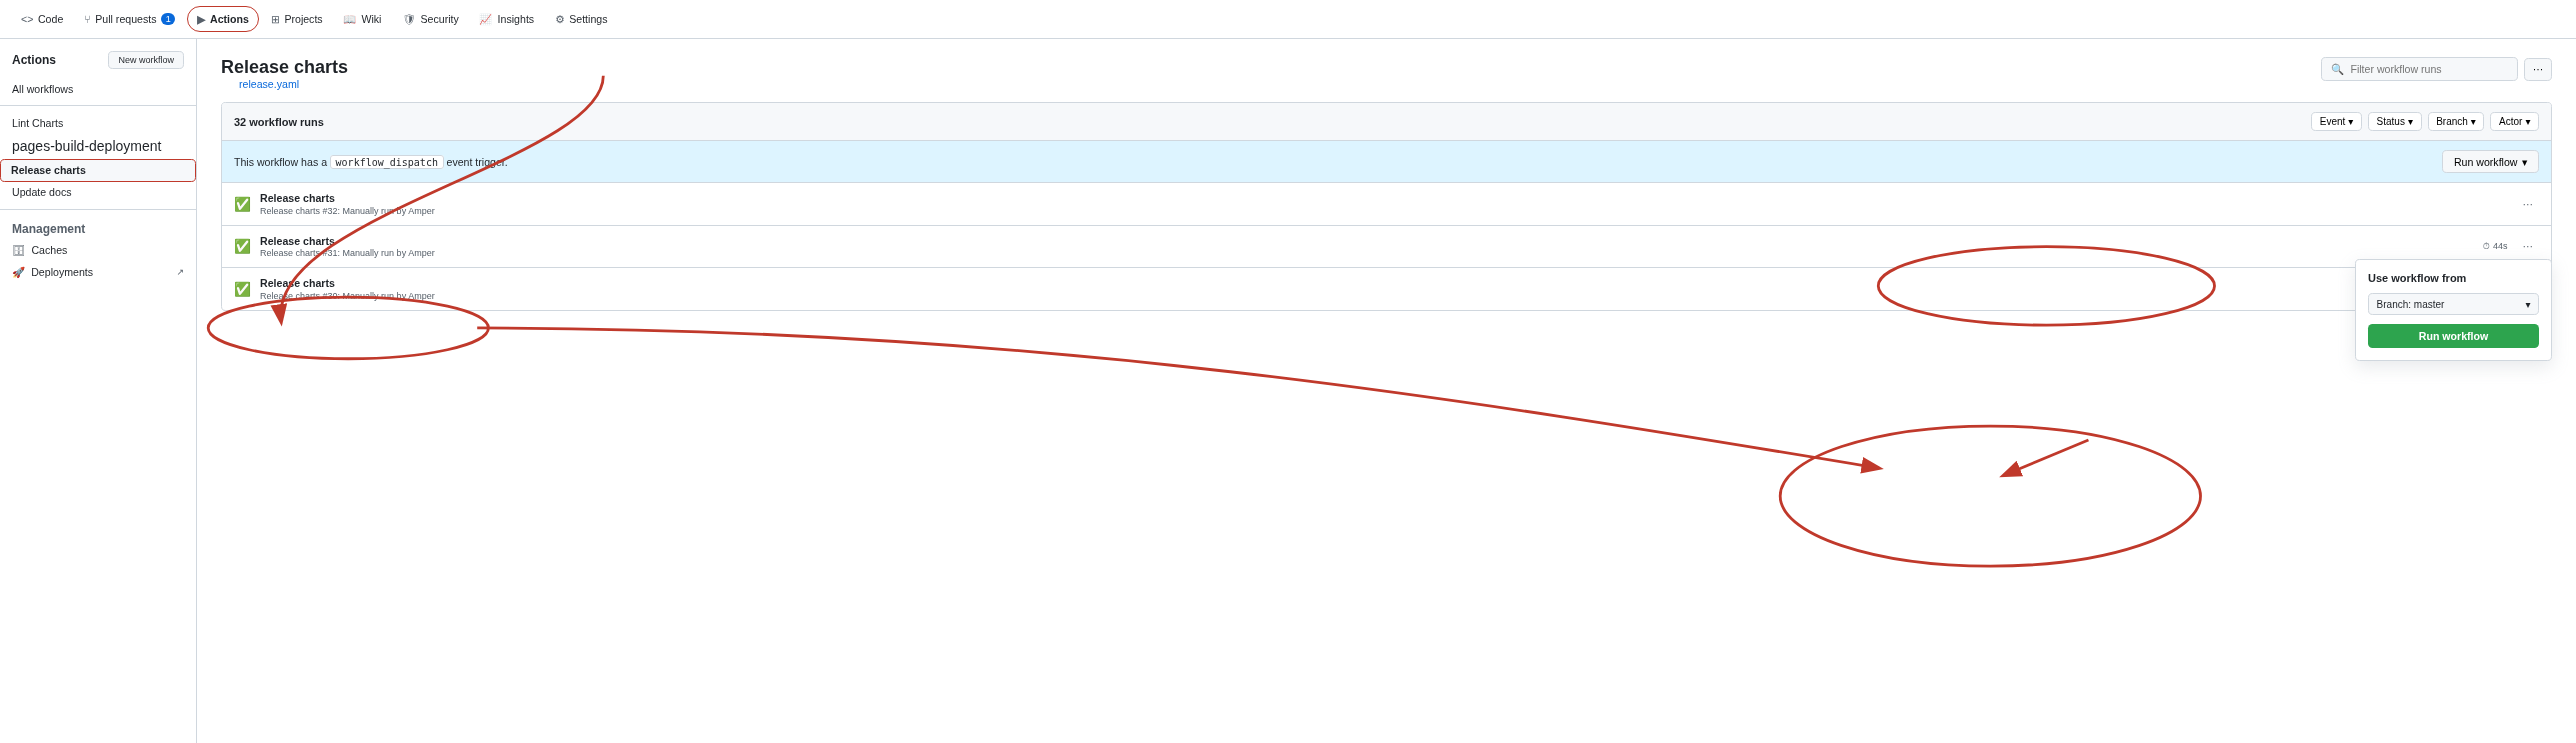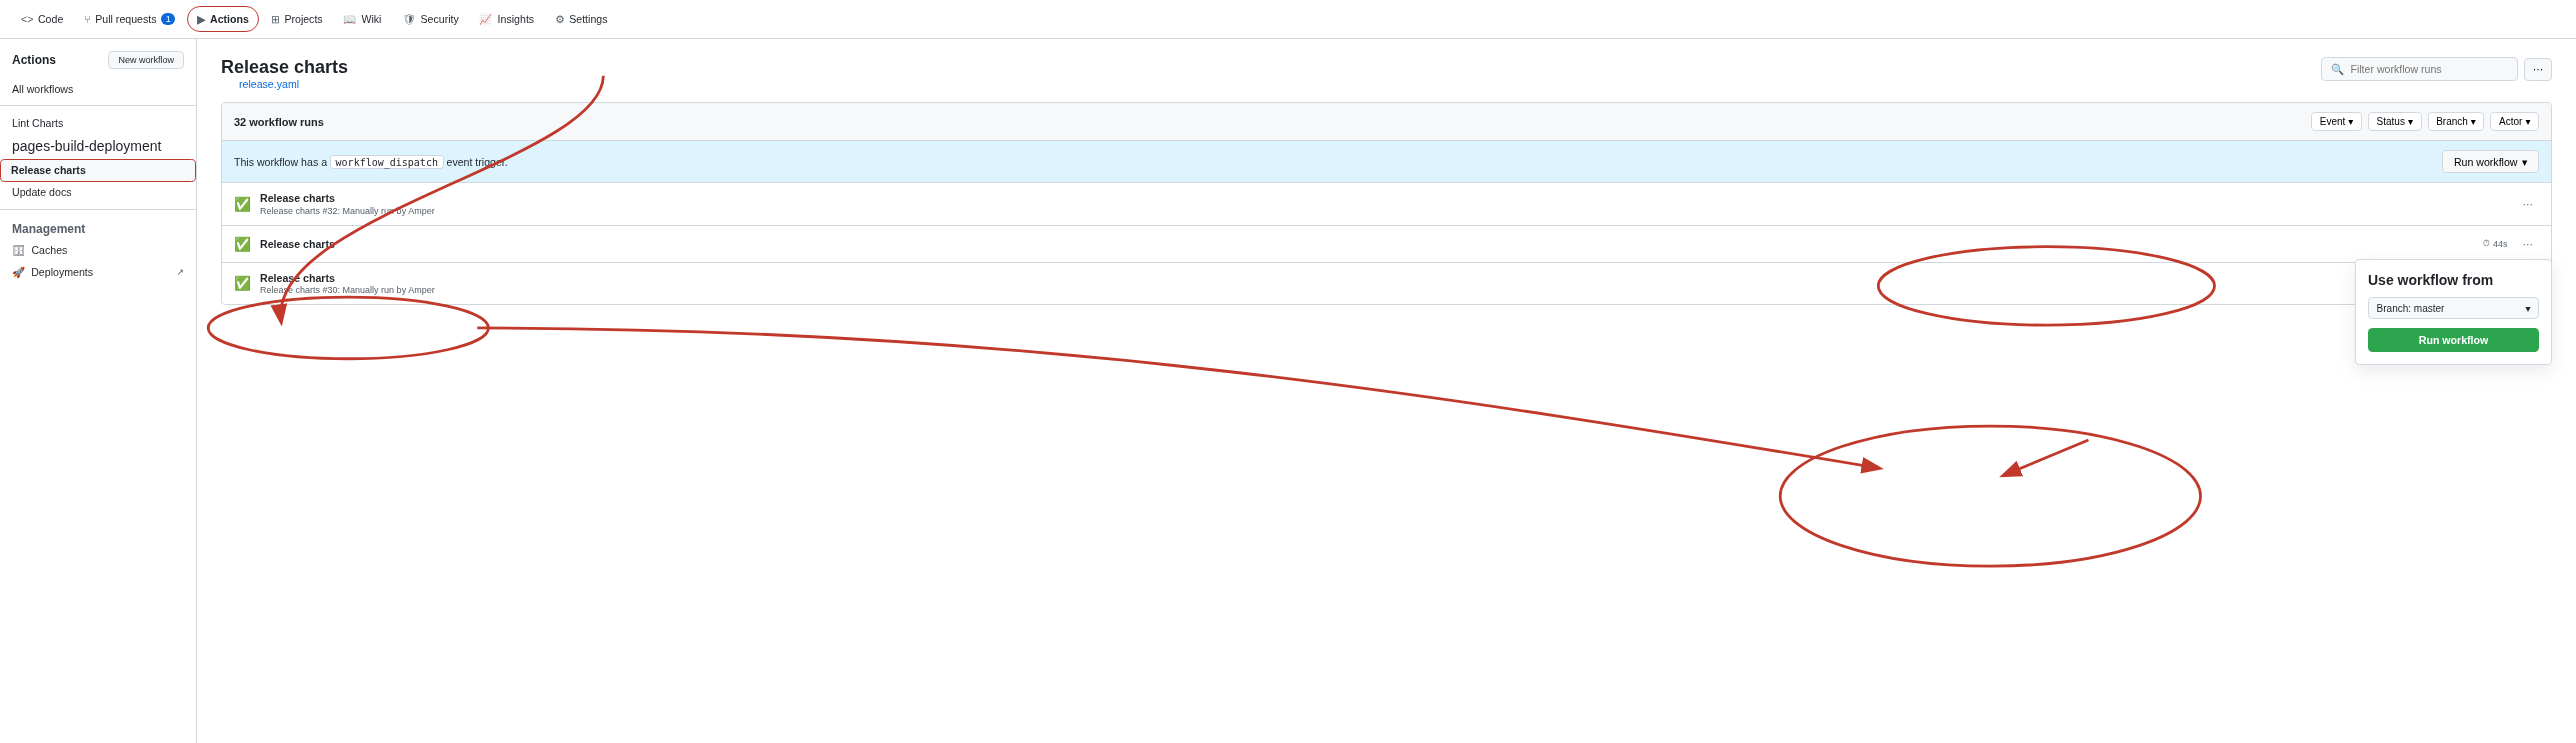--- a/index.html
+++ b/index.html
@@ -99,21 +99,21 @@
     .run-desc { font-size: 9px; color: #57606a; margin-top: 1.5px; }
     .run-meta { display: flex; align-items: center; gap: 12px; margin-left: auto; font-size: 9px; color: #57606a; }
     .run-meta-item { display: flex; align-items: center; gap: 3px; }
     .run-dots { color: #57606a; cursor: pointer; padding: 3px 6px; }
     .run-workflow-popup {
       position: absolute; right: 24px; top: 220px;
       background: #fff; border: 0.8px solid #d0d7de; border-radius: 4.6px;
       box-shadow: 0 6px 18px rgba(140,149,159,0.2);
       padding: 12px; width: 197px; z-index: 20;
     }
-    .popup-title { font-weight: 600; font-size: 14px; margin-bottom: 9px; }
+    .popup-title { font-weight: 600; font-size: 11px; margin-bottom: 9px; }
     .branch-select {
       display: flex; align-items: flex-start; justify-content: space-between;
       border: 0.8px solid #d0d7de; border-radius: 4.6px; padding: 4.6px 7.6px;
       background: #f6f8fa; cursor: pointer; font-size: 10px; margin-bottom: 9px;
     }
     .run-workflow-submit-btn {
       width: 100%; padding: 6px 12px; background: #2da44e; border: none;
       border-radius: 4.6px; color: #fff; font-size: 10.6px; font-weight: 600;
       cursor: pointer;
     }
@@ -266,20 +266,21 @@
           <div class="run-desc">Release charts #32: Manually run by Amper</div>
         </div>
         <div class="run-meta"></div>
         <span class="run-dots">···</span>
       </div>
 
       <div class="run-item">
         <span class="run-status-icon" style="color:#1a7f37;">✅</span>
         <div class="run-info">
           <div class="run-name">Release charts</div>
+          <div class="run-desc">Release charts #31: Manually run by Amper</div>
         </div>
         <div class="run-meta">
           <span class="run-meta-item">
             <span>⏱</span>
             <span>44s</span>
           </span>
         </div>
         <span class="run-dots">···</span>
       </div>
 

